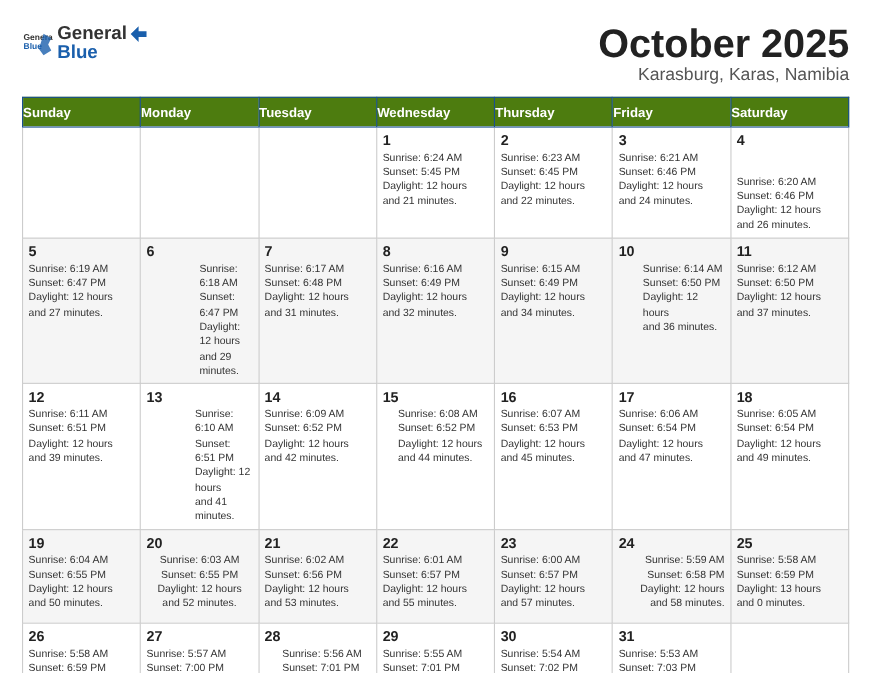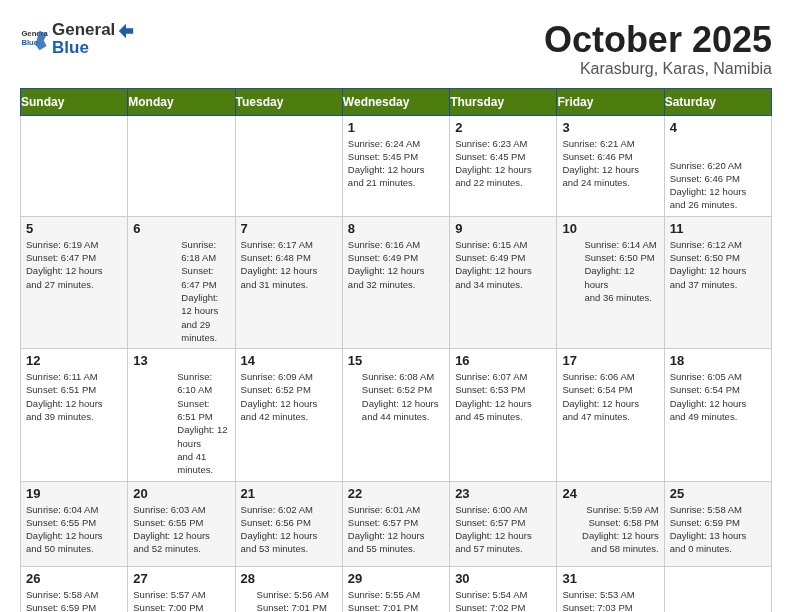--- a/index.html
+++ b/index.html
@@ -258,21 +258,21 @@
       <tr class="row-shaded">
         <td>
           <div class="day-number">19</div>
           <div class="day-info" style="white-space: pre-line;">Sunrise: 6:04 AM
 Sunset: 6:55 PM
 Daylight: 12 hours
 and 50 minutes.</div>
         </td>
         <td>
           <div class="day-number">20</div>
-          <div class="day-info" style="white-space: pre-line;">Sunrise: 6:03 AM
+          <div class="day-info" style="white-space: pre-line; text-align: center;">Sunrise: 6:03 AM
 Sunset: 6:55 PM
 Daylight: 12 hours
 and 52 minutes.</div>
         </td>
         <td>
           <div class="day-number">21</div>
           <div class="day-info" style="white-space: pre-line;">Sunrise: 6:02 AM
 Sunset: 6:56 PM
 Daylight: 12 hours
 and 53 minutes.</div>

